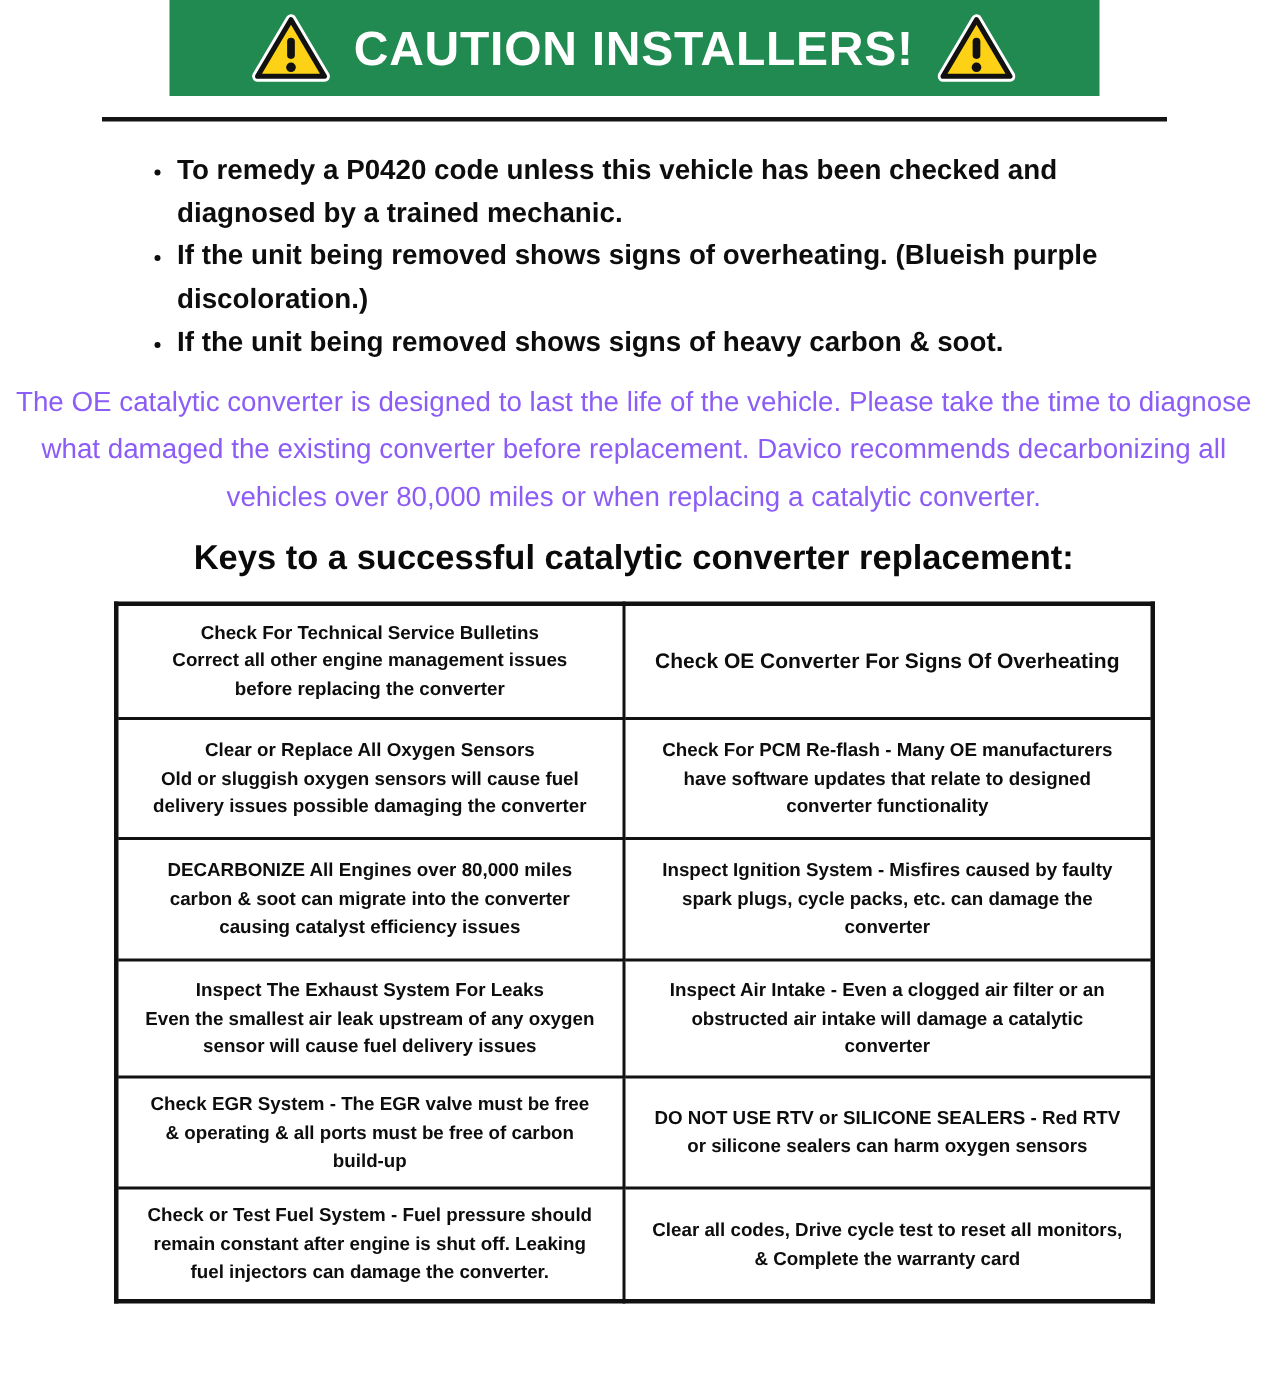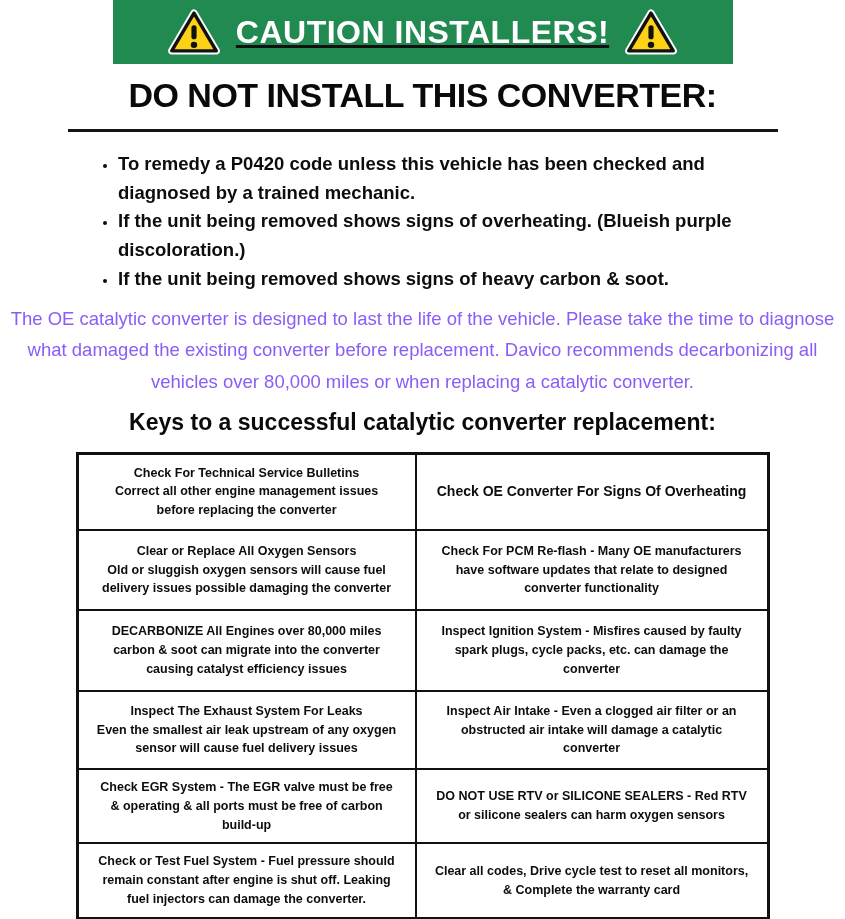--- a/index.html
+++ b/index.html
@@ -19,21 +19,20 @@
   
   .banner {
     width: 620px;
     height: 64px;
     margin: 0 auto;
     background: #218a50;
     display: flex;
     align-items: center;
     justify-content: center;
     gap: 16px;
-    text-decoration: underline;
   }
   .banner-title {
     color: #ffffff;
     font-weight: bold;
     font-size: 32px;
     letter-spacing: 0.5px;
     white-space: nowrap;
   }
   .warn-icon { display: inline-flex; }
   .warn-icon svg { display: block; }
@@ -140,21 +139,20 @@
     <span class="warn-icon">
       <svg viewBox="0 0 120 112" width="52" height="48" aria-hidden="true">
         <path d="M60 12 L112 100 L8 100 Z" fill="#FCD116" stroke="#ffffff" stroke-width="17" stroke-linejoin="round"></path>
         <path d="M60 12 L112 100 L8 100 Z" fill="#FCD116" stroke="#111111" stroke-width="8" stroke-linejoin="round"></path>
         <rect x="54" y="40" width="12" height="33" rx="6" fill="#111111"></rect>
         <circle cx="60" cy="86" r="7.5" fill="#111111"></circle>
       </svg>
     </span>
   </div>
 
-  <h1 class="headline">DO NOT INSTALL THIS CONVERTER:</h1>
 
   <hr class="divider">
 
   <ul class="warnings">
     <li>To remedy a P0420 code unless this vehicle has been checked and diagnosed by a trained mechanic.</li>
     <li>If the unit being removed shows signs of overheating. (Blueish purple discoloration.)</li>
     <li>If the unit being removed shows signs of heavy carbon &amp; soot.</li>
   </ul>
 
   <p class="intro">The OE catalytic converter is designed to last the life of the vehicle. Please take the time to diagnose what damaged the existing converter before replacement. Davico recommends decarbonizing all vehicles over 80,000 miles or when replacing a catalytic converter.</p>

